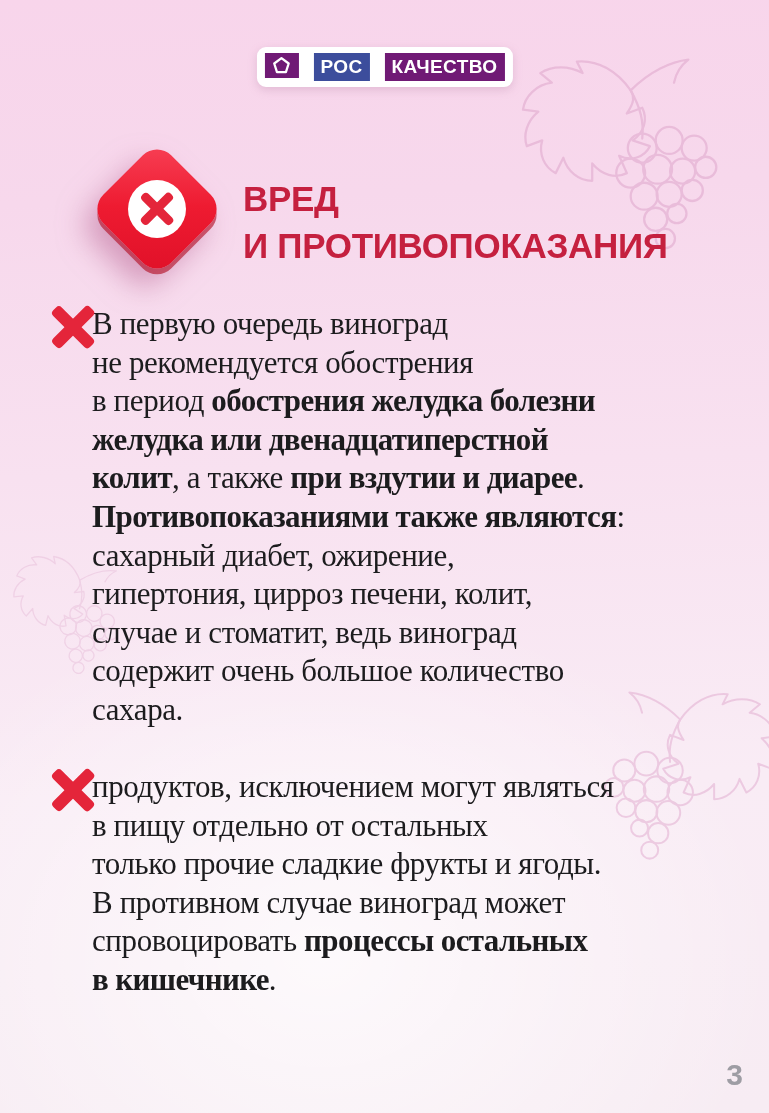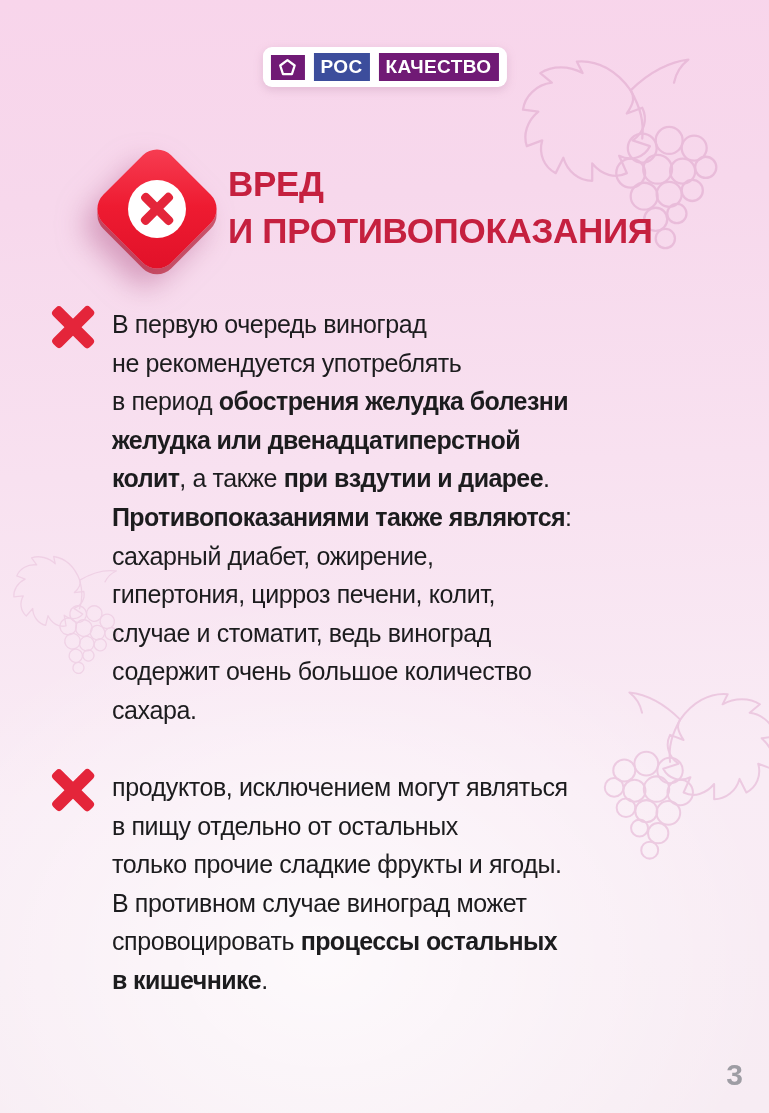--- a/index.html
+++ b/index.html
@@ -15,57 +15,57 @@
   .grapes { position:absolute; pointer-events:none; }
   .grapes svg { width:100%; height:100%; display:block; }
   .g1 { left:516px; top:50px;  width:214px; height:202px; color:#dfa6cc; opacity:.55; }
   .g2 { left:6px;   top:508px; width:122px; height:210px; color:#e2b2d2; opacity:.38; transform:rotate(14deg); }
   .g3 { left:590px; top:684px; width:194px; height:178px; color:#dfa6cc; opacity:.48; transform:scaleX(-1); }
 
   
   .logo {
     position:absolute; top:47px; left:50%; transform:translateX(-50%);
     background:#ffffff; border-radius:9px; padding:6px 8px;
-    display:flex; gap:9px; align-items:center;
+    display:flex; gap:15px; align-items:flex-start;
     box-shadow:0 3px 8px rgba(187,134,168,.35);
   }
   .logo-box { display:flex; align-items:center; justify-content:center;
     color:#fff; font-weight:700; font-size:19px; letter-spacing:.4px; padding:3px 7px; }
   .logo-red  { background:#701a75; }
   .logo-blue { background:#3c4d9c; }
   .logo-emblem { width:30px; padding:3px 2px; }
   .logo-emblem svg { width:19px; height:19px; display:block; }
 
   
   .badge-wrap { position:absolute; left:88px; top:140px; width:138px; height:138px;
     filter:drop-shadow(-12px 14px 14px rgba(186,104,150,.55)); }
   .diamond { position:absolute; left:21px; top:21px; width:96px; height:96px;
     border-radius:20px; transform:rotate(45deg);
     background:linear-gradient(135deg,#f84156 0%,#ee1b31 48%,#e01028 100%);
     box-shadow:4px 4px 0 rgba(176,6,28,.6); }
   .badge-circle { position:absolute; left:50%; top:50%; width:58px; height:58px;
     margin:-29px 0 0 -29px; background:#ffffff; border-radius:50%;
     transform:rotate(-45deg); display:flex; align-items:center; justify-content:center; }
-  .title { position:absolute; left:228px; top:160px; margin:0;
+  .title { position:absolute; left:228px; top:160px; margin:15px;
     color:#c5203f; font-size:35px; line-height:47px; font-weight:700; letter-spacing:-0.3px;
     white-space:nowrap; }
 
   
   .x-icon { position:relative; display:inline-block; }
   .x-icon::before,.x-icon::after { content:""; position:absolute; left:50%; top:50%;
     width:136%; height:31%; background:#e4253a; border-radius:4px; }
   .x-icon::before { transform:translate(-50%,-50%) rotate(45deg); }
   .x-icon::after  { transform:translate(-50%,-50%) rotate(-45deg); }
   .x-badge { width:30px; height:30px; }
 
   
   .bullet { position:absolute; left:54px; display:flex; align-items:flex-start; }
   .bullet-x { width:38px; height:38px; margin-top:3px; flex:none; }
-  .bullet-text { margin-left:20px; width:612px; color:#1c1c1e;
-    font-size:25px; line-height:38.6px; letter-spacing:-0.4px; }
+  .bullet-text { width:612px; color:#1c1c1e;
+    font-size:31px; line-height:38.6px; letter-spacing:-0.4px;font-family:Liberation Serif, serif; }
   .bullet-text .line { white-space:nowrap; }
   .bullet-text .b { font-weight:700; letter-spacing:-0.6px; }
 
   .page-number { position:absolute; right:26px; top:1058px;
     color:#9e9da4; font-size:30px; font-weight:700; }
 </style>
 </head>
 <body>
 
 <div class="page">
@@ -126,21 +126,21 @@
       </div>
     </div>
   </div>
 
   <h1 class="title"><span>ВРЕД</span><br><span>И ПРОТИВОПОКАЗАНИЯ</span></h1>
 
   <div class="bullet" style="top:305px">
     <span class="x-icon bullet-x"></span>
     <div class="bullet-text">
         <div class="line"><span>В первую очередь виноград</span></div>
-        <div class="line"><span>не рекомендуется употреблять</span></div>
+        <div class="line"><span>не рекомендуется обострения</span></div>
         <div class="line"><span>в период </span><span class="b">обострения желудка болезни</span></div>
         <div class="line"><span class="b">желудка или двенадцатиперстной</span></div>
         <div class="line"><span class="b">колит</span><span>, а также </span><span class="b">при вздутии и диарее</span><span>.</span></div>
         <div class="line"><span class="b">Противопоказаниями также являются</span><span>:</span></div>
         <div class="line"><span>сахарный диабет, ожирение,</span></div>
         <div class="line"><span>гипертония, цирроз печени, колит,</span></div>
         <div class="line"><span>случае и стоматит, ведь виноград</span></div>
         <div class="line"><span>содержит очень большое количество</span></div>
         <div class="line"><span>сахара.</span></div>
       </div>

